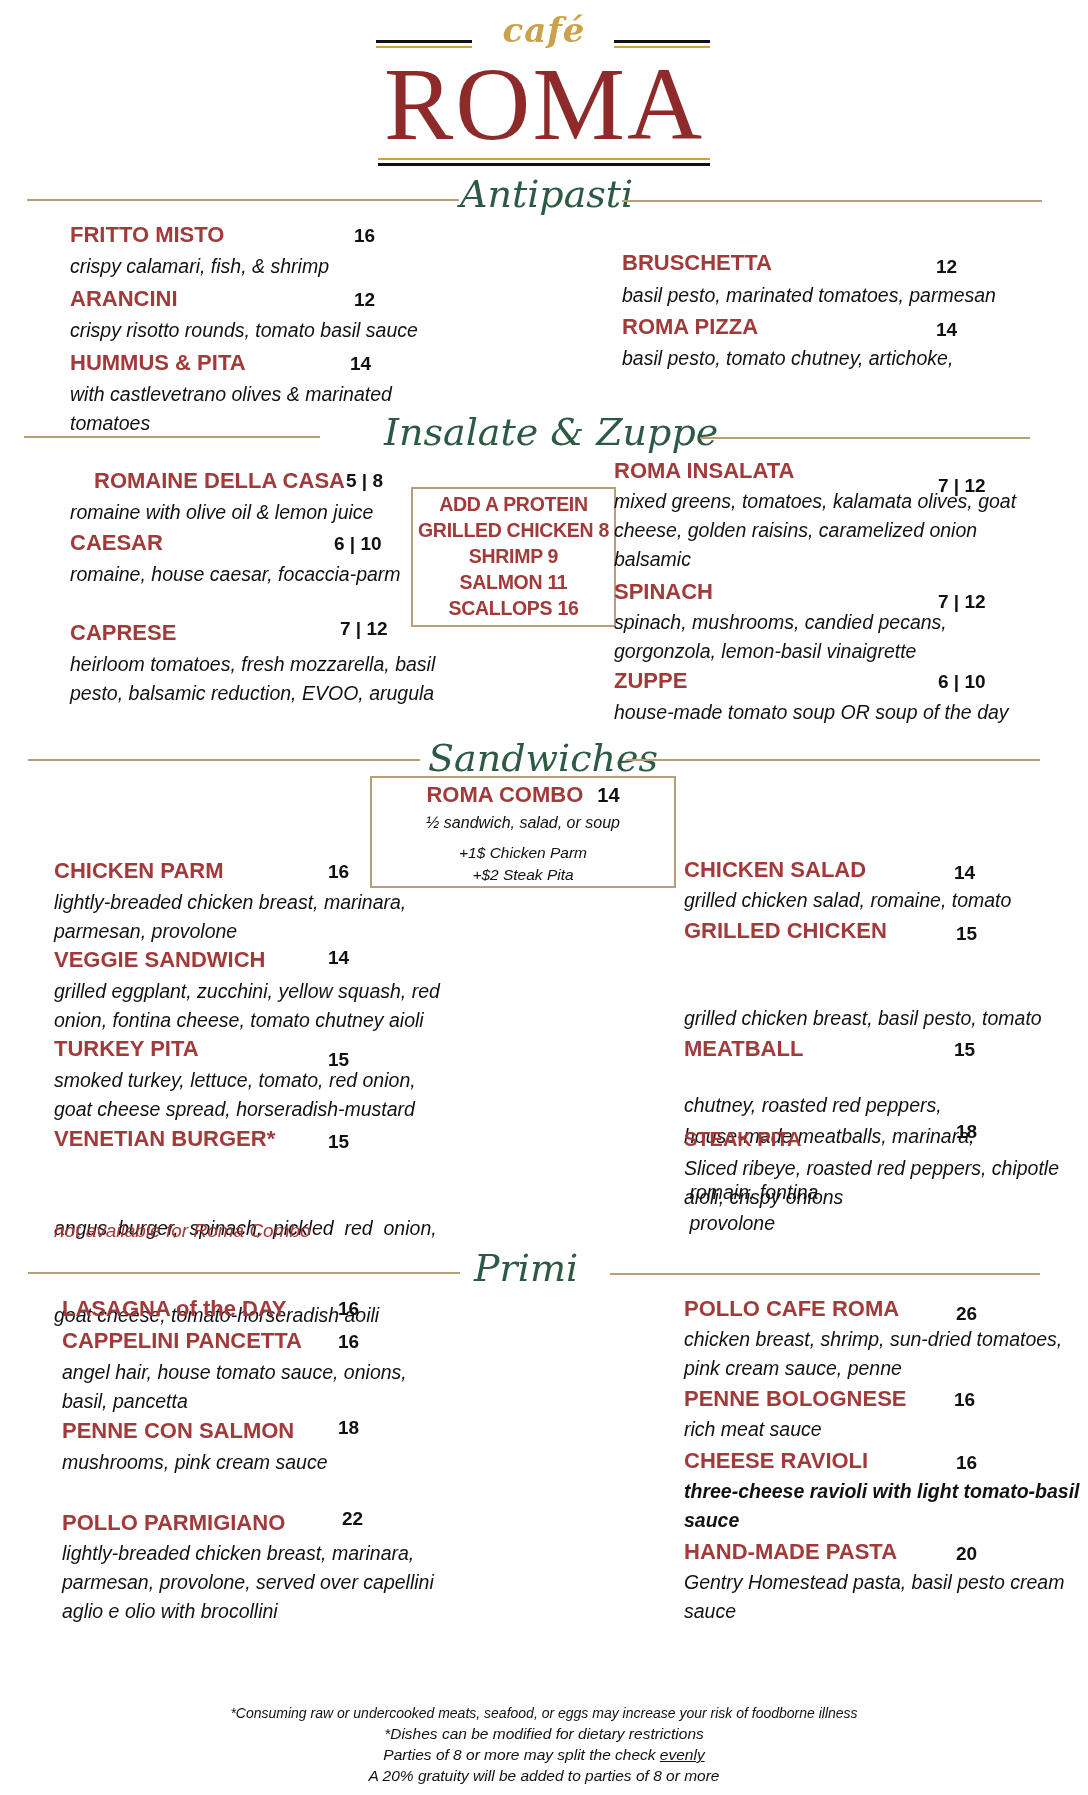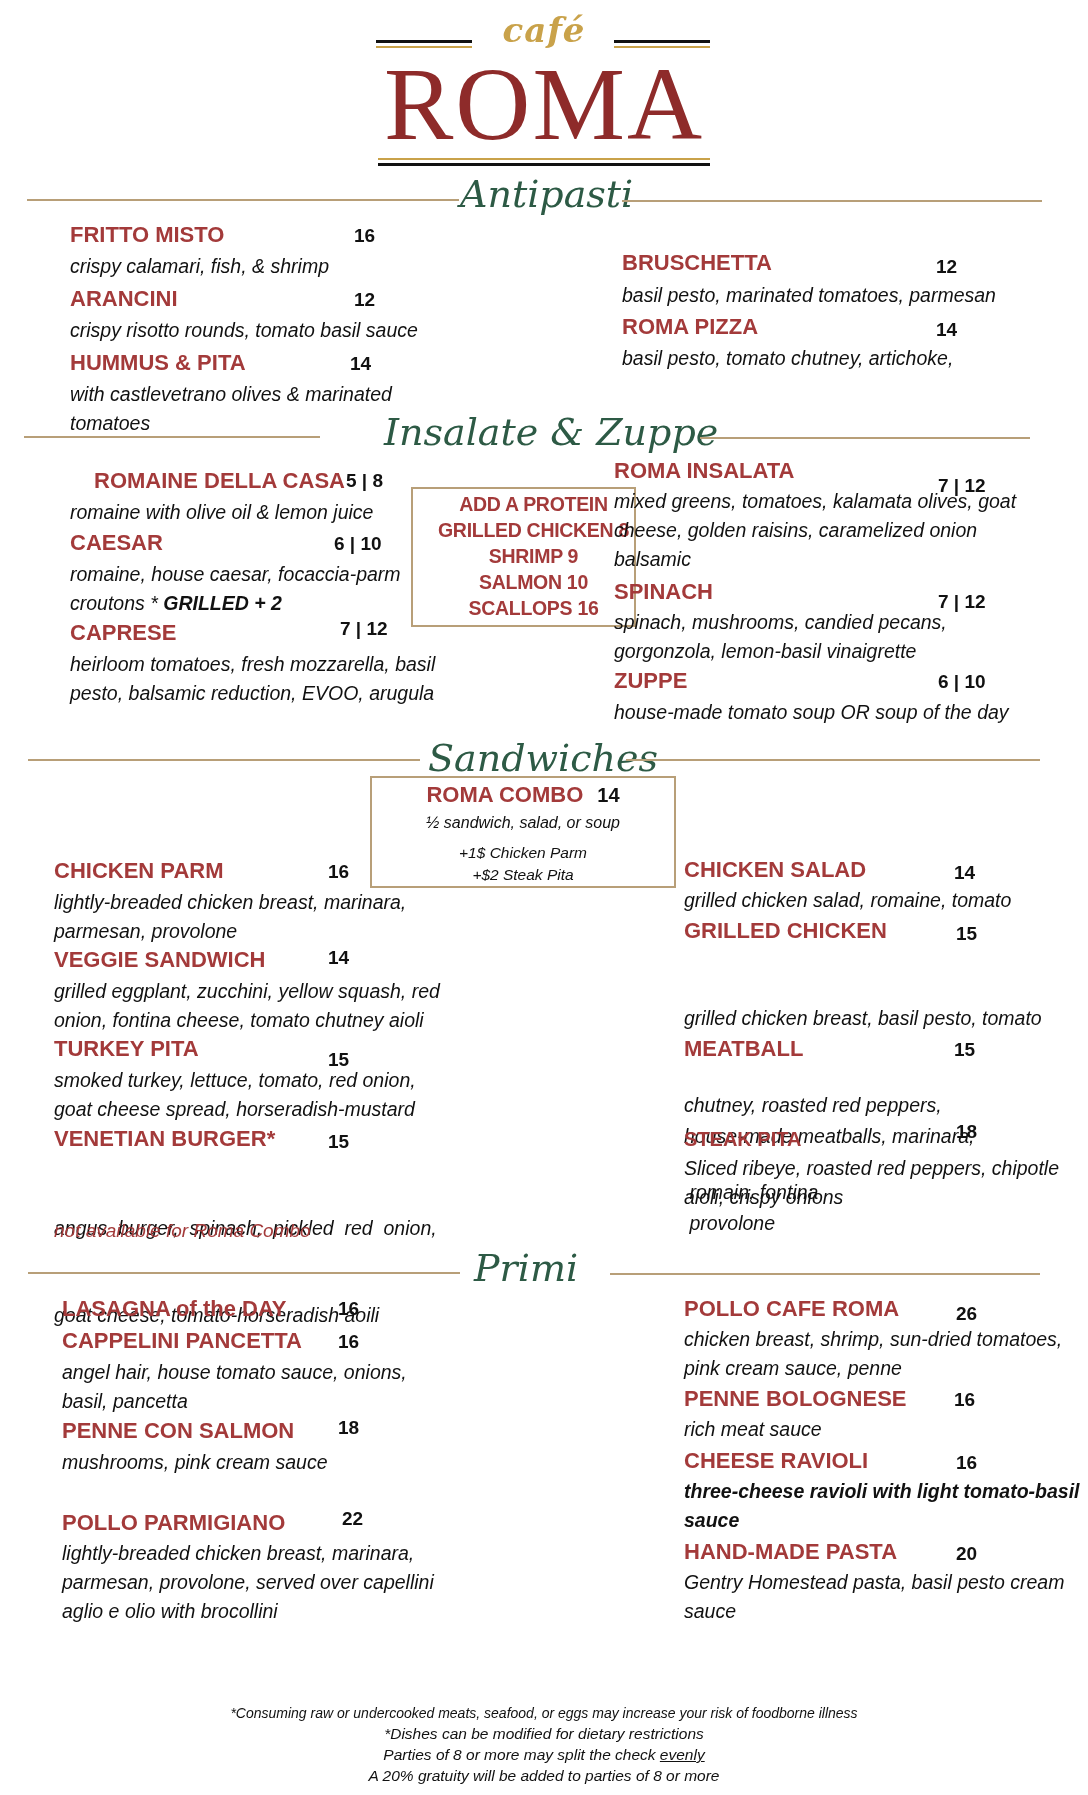--- a/index.html
+++ b/index.html
@@ -94,36 +94,35 @@
   <div class="rule" style="left:700px;top:437px;width:330px;"></div>
 
   <div class="name" style="left:70px;top:468px;margin-left:24px;">ROMAINE DELLA CASA</div>
   <div class="price" style="left:346px;top:469px;">5 | 8</div>
   <div class="desc" style="left:70px;top:498px;">romaine with olive oil &amp; lemon juice</div>
 
   <div class="name" style="left:70px;top:530px;">CAESAR</div>
   <div class="price" style="left:334px;top:532px;">6 | 10</div>
   <div class="desc" style="left:70px;top:560px;">
     <div>romaine, house caesar, focaccia-parm</div>
-    <div><span>croutons * </span><b>GRILLED + 2</b></div>
   </div>
 
   <div class="name" style="left:70px;top:620px;">CAPRESE</div>
   <div class="price" style="left:340px;top:617px;">7 | 12</div>
   <div class="desc" style="left:70px;top:650px;">
     <div>heirloom tomatoes, fresh mozzarella, basil</div>
     <div>pesto, balsamic reduction, EVOO, arugula</div>
   </div>
 
-  <div class="box" style="left:411px;top:487px;width:201px;height:136px;padding-left:20px;">
+  <div class="box" style="left:411px;top:487px;width:201px;height:136px;">
     <div style="padding-top:2px;">
       <div class="protein-line">ADD A PROTEIN</div>
       <div class="protein-line">GRILLED CHICKEN 8</div>
       <div class="protein-line">SHRIMP 9</div>
-      <div class="protein-line">SALMON 10</div>
+      <div class="protein-line">SALMON 11</div>
       <div class="protein-line">SCALLOPS 16</div>
     </div>
   </div>
 
   <div class="name" style="left:614px;top:458px;">ROMA INSALATA</div>
   <div class="price" style="left:938px;top:474px;">7 | 12</div>
   <div class="desc" style="left:614px;top:487px;">
     <div>mixed greens, tomatoes, kalamata olives, goat</div>
     <div>cheese, golden raisins, caramelized onion</div>
     <div>balsamic</div>

